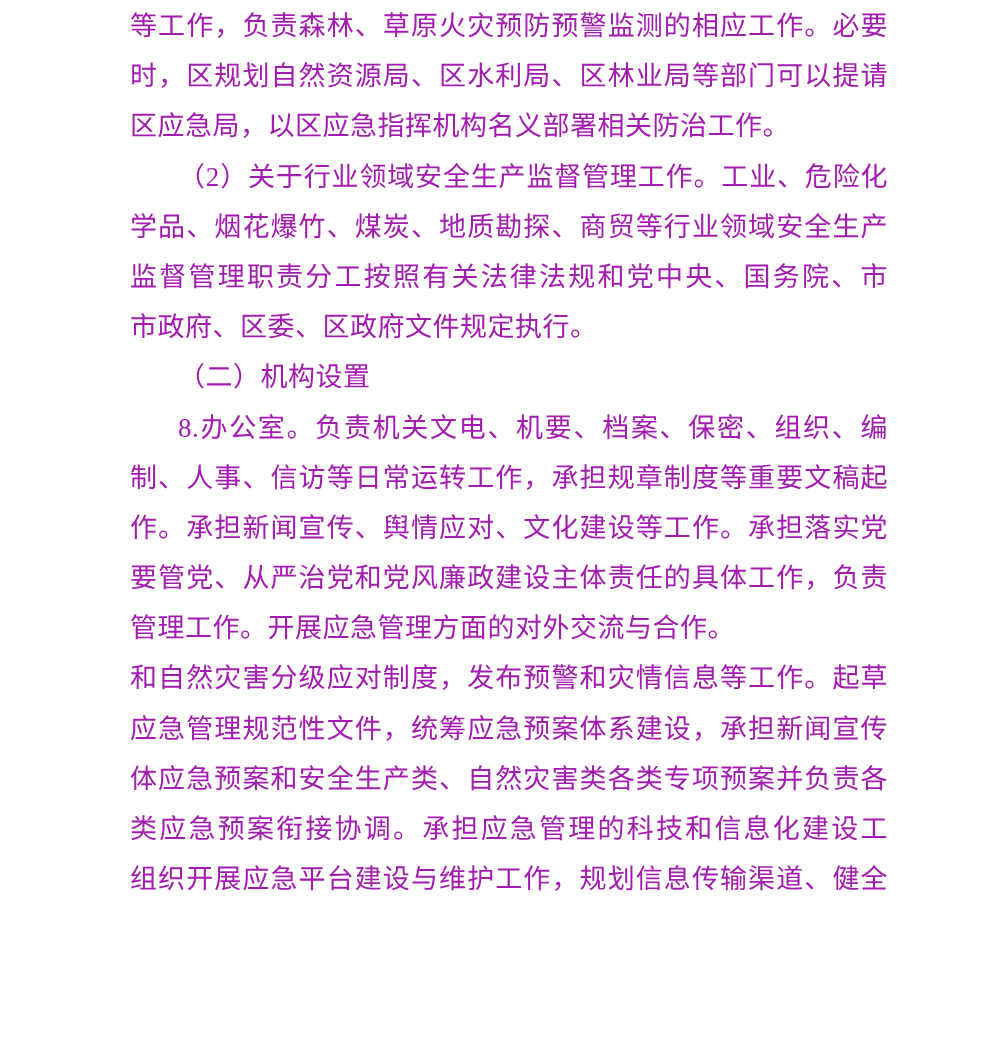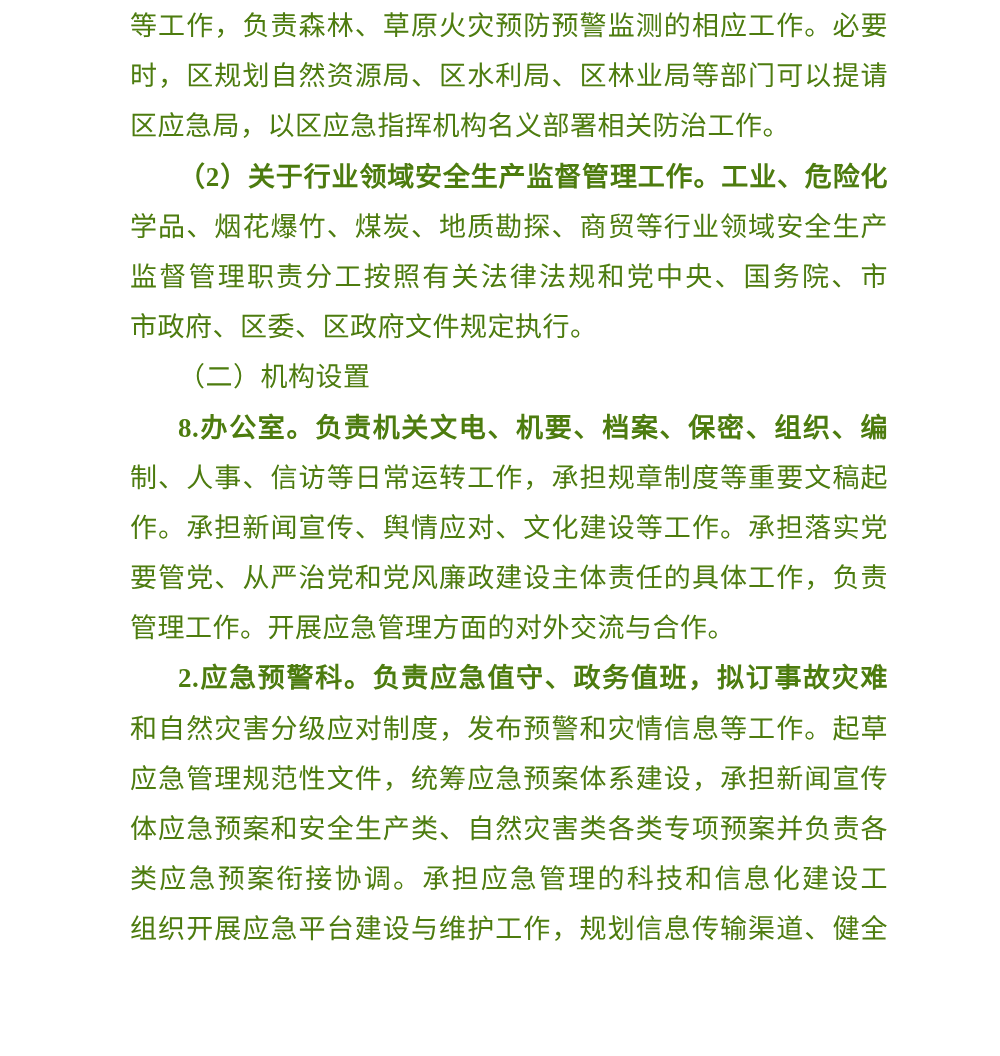--- a/index.html
+++ b/index.html
@@ -13,37 +13,36 @@
     width: 1000px;
     height: 1056px;
     margin: 0;
     background: #ffffff;
     box-sizing: border-box;
     padding: 1px 112px 0 130px;
     overflow: hidden;
     font-family: "Liberation Serif", serif;
     font-size: 27px;
     line-height: 50.2px;
-    color: #4d7c0f;
+    color: #a21caf;
     letter-spacing: 0.5px;
   }
   .line {
     height: 50.2px;
     overflow: hidden;
   }
   
   .jst {
     text-align: justify;
     text-align-last: justify;
     text-justify: inter-character;
   }
   
   .ind {
     text-indent: 48px;
-    font-weight: bold;
   }
   .bold {
     font-weight: normal;
   }
 </style>
 </head>
 <body>
 
 <div class="page">
   <div class="line jst">等工作，负责森林、草原火灾预防预警监测的相应工作。必要</div>
@@ -52,19 +51,18 @@
   <div class="line jst ind">（2）关于行业领域安全生产监督管理工作。工业、危险化</div>
   <div class="line jst">学品、烟花爆竹、煤炭、地质勘探、商贸等行业领域安全生产</div>
   <div class="line jst">监督管理职责分工按照有关法律法规和党中央、国务院、市委、</div>
   <div class="line">市政府、区委、区政府文件规定执行。</div>
   <div class="line ind bold">（二）机构设置</div>
   <div class="line jst ind">8.办公室。负责机关文电、机要、档案、保密、组织、编</div>
   <div class="line jst">制、人事、信访等日常运转工作，承担规章制度等重要文稿起</div>
   <div class="line jst">作。承担新闻宣传、舆情应对、文化建设等工作。承担落实党</div>
   <div class="line jst">要管党、从严治党和党风廉政建设主体责任的具体工作，负责</div>
   <div class="line">管理工作。开展应急管理方面的对外交流与合作。</div>
-  <div class="line jst ind">2.应急预警科。负责应急值守、政务值班，拟订事故灾难</div>
   <div class="line jst">和自然灾害分级应对制度，发布预警和灾情信息等工作。起草</div>
   <div class="line jst">应急管理规范性文件，统筹应急预案体系建设，承担新闻宣传</div>
   <div class="line jst">体应急预案和安全生产类、自然灾害类各类专项预案并负责各</div>
   <div class="line jst">类应急预案衔接协调。承担应急管理的科技和信息化建设工作，</div>
   <div class="line jst">组织开展应急平台建设与维护工作，规划信息传输渠道、健全</div>
 </div>
 
 </body></html>

